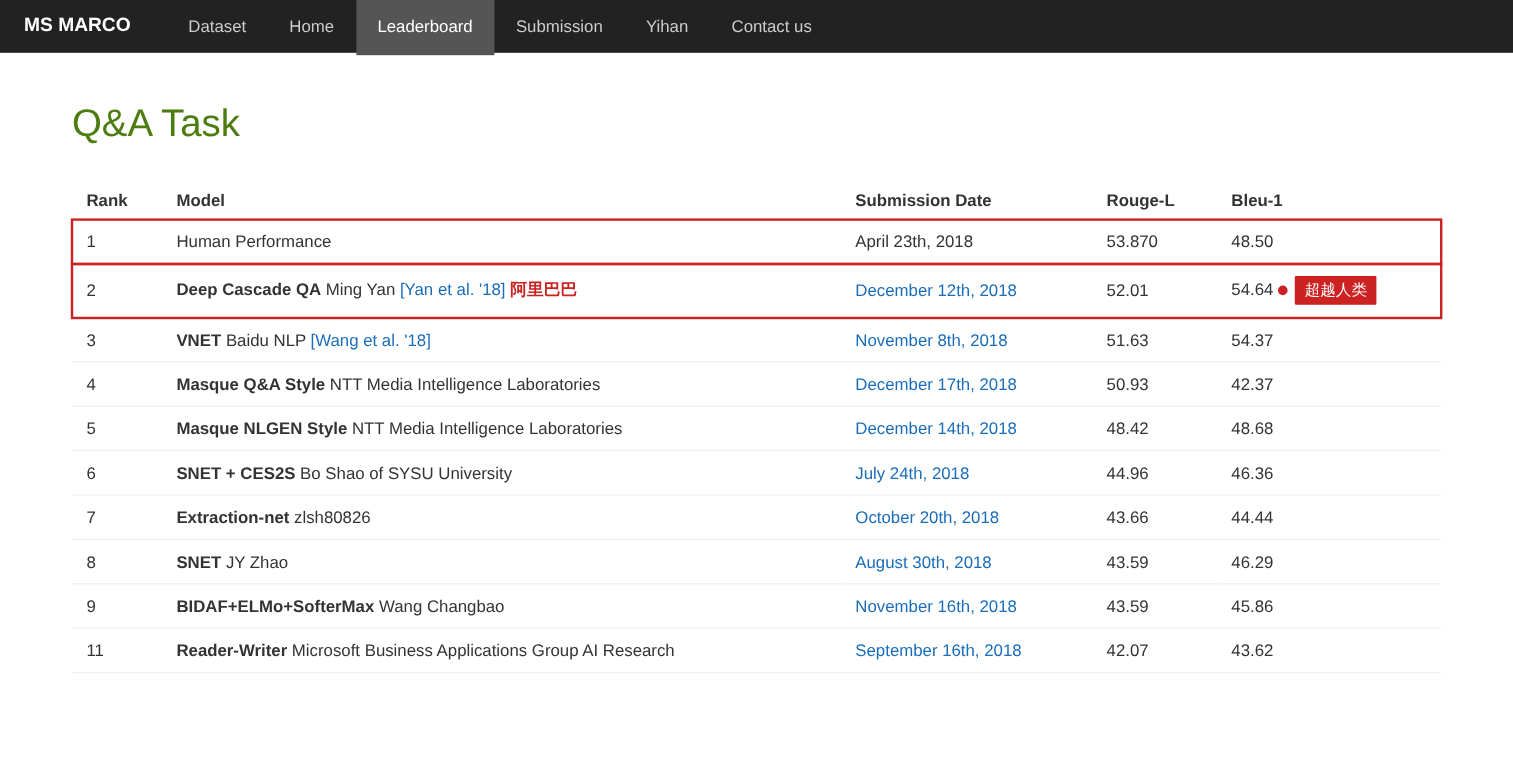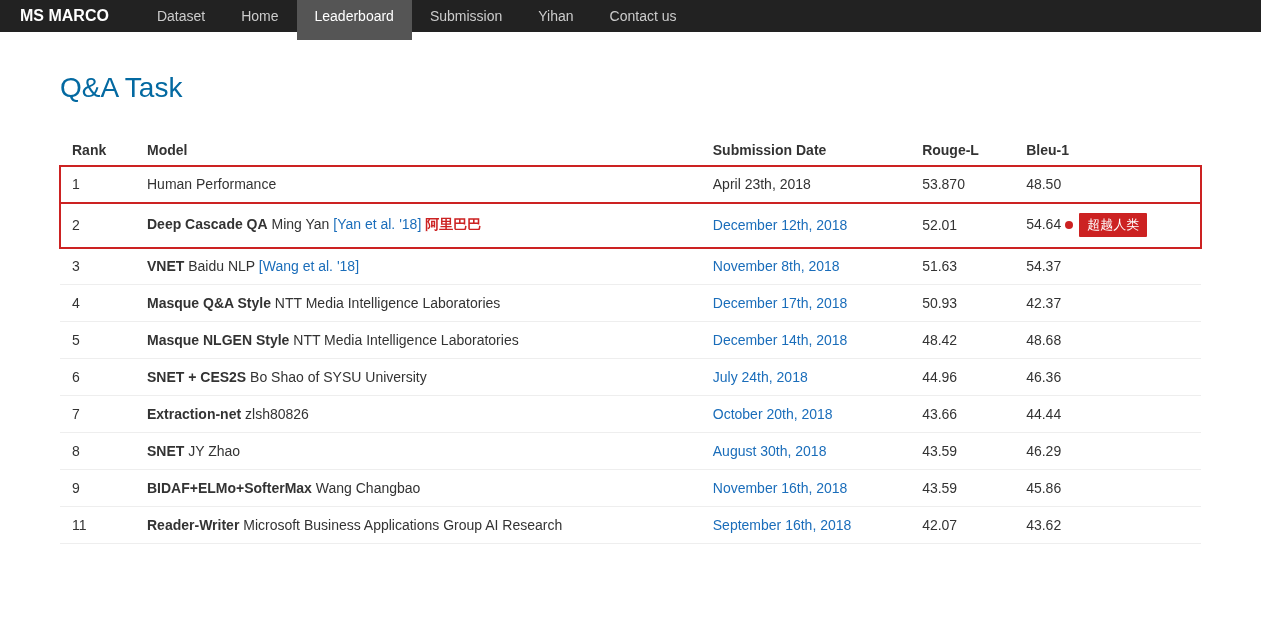--- a/index.html
+++ b/index.html
@@ -3,21 +3,21 @@
   <meta charset="utf-8">
   <style>
     * { margin: 0; padding: 0; box-sizing: border-box; }
     body { font-family: Arial, sans-serif; font-size: 14px; background: #fff; color: #333; }
 
     
     .navbar {
       background: #222;
       display: flex;
       align-items: center;
-      height: 32px;
+      height: 44px;
       padding: 0 20px;
     }
     .navbar-brand {
       color: #fff;
       font-weight: bold;
       font-size: 16px;
       margin-right: 30px;
       white-space: nowrap;
     }
     .navbar-nav {
@@ -36,24 +36,24 @@
       background: #555;
       color: #fff;
     }
 
     
     .main-content {
       padding: 40px 60px;
     }
 
     .page-title {
-      font-size: 28px;
+      font-size: 32px;
       font-weight: normal;
       margin-bottom: 30px;
-      color: #0369a1;
+      color: #4d7c0f;
     }
 
     
     .leaderboard-table {
       width: 100%;
       border-collapse: collapse;
     }
     .leaderboard-table thead tr {
       border-bottom: 2px solid #ddd;
     }

